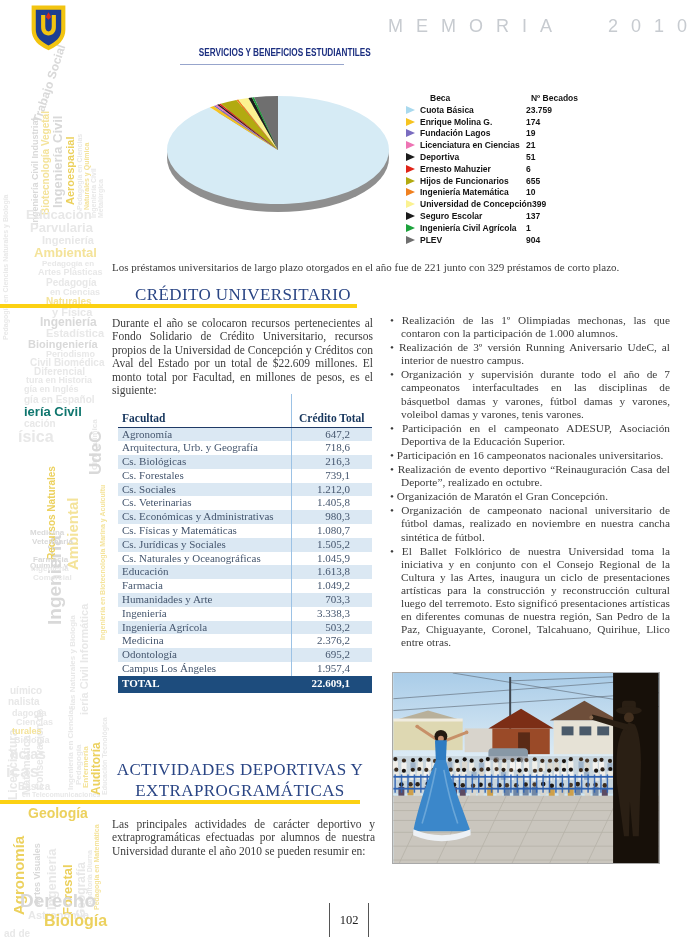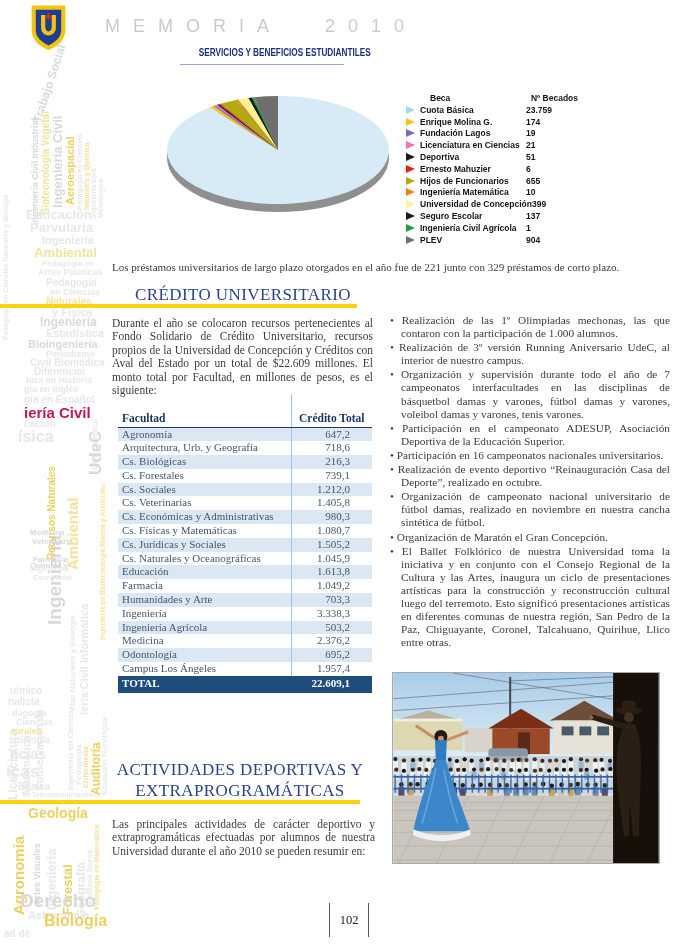--- a/index.html
+++ b/index.html
@@ -2,21 +2,21 @@
 <html><head>
 <meta charset="utf-8">
 <style>
   *{margin:0;padding:0;box-sizing:border-box}
   html,body{width:700px;height:944px;background:#fff}
   .page{position:relative;width:700px;height:944px;background:#fff;overflow:hidden;
         font-family:"Liberation Serif",serif;}
   #wordcloud{position:absolute;inset:0;z-index:0}
   #wordcloud span{position:absolute;white-space:nowrap;font-family:"Liberation Sans",sans-serif;font-weight:bold}
   .logo{position:absolute;left:30px;top:4px;width:37px;height:48px;z-index:2}
-  .mem-title{position:absolute;left:105px;right:0;top:16px;text-align:left;z-index:2;
+  .mem-title{position:absolute;left:105px;right:0;top:16px;text-align:right;z-index:2;
      font-family:"Liberation Sans",sans-serif;font-size:18px;color:#c7cbd0;
      letter-spacing:13px;word-spacing:26px;white-space:nowrap}
   .subtitle{position:absolute;left:180px;top:42px;width:164px;text-align:center;z-index:2;
      border-bottom:1px solid #97a5cc;padding-bottom:4px}
   .subtitle span{display:inline-block;transform:scaleX(.82);transform-origin:center;
      font-family:"Liberation Sans",sans-serif;font-weight:bold;font-size:10px;color:#1c2f80;white-space:nowrap}
   .pie{position:absolute;left:150px;top:88px;width:260px;height:140px;z-index:1}
   .legend{position:absolute;left:406px;top:92px;width:172px;z-index:1;
      font-family:"Liberation Sans",sans-serif;font-size:8.5px;font-weight:bold;color:#141414}
   .legend-header{display:flex;justify-content:space-between;height:12px;align-items:center;padding-left:24px}
@@ -89,21 +89,21 @@
       <span style="left: 52px; top: 306px; font-size: 11px; color: rgb(232, 232, 232);">y Física</span>
       <span style="left: 40px; top: 315px; font-size: 12px; color: rgb(217, 217, 217);">Ingeniería</span>
       <span style="left: 46px; top: 327px; font-size: 11px; color: rgb(232, 232, 232);">Estadística</span>
       <span style="left: 28px; top: 338px; font-size: 11px; color: rgb(217, 217, 217);">Bioingeniería</span>
       <span style="left: 46px; top: 349px; font-size: 9px; color: rgb(232, 232, 232);">Periodismo</span>
       <span style="left: 30px; top: 357px; font-size: 10px; color: rgb(232, 232, 232);">Civil Biomédica</span>
       <span style="left: 34px; top: 366px; font-size: 10px; color: rgb(232, 232, 232);">Diferencial</span>
       <span style="left: 26px; top: 375px; font-size: 9px; color: rgb(232, 232, 232);">tura en Historia</span>
       <span style="left: 24px; top: 384px; font-size: 9px; color: rgb(232, 232, 232);">gía en Inglés</span>
       <span style="left: 24px; top: 394px; font-size: 10px; color: rgb(232, 232, 232);">gía en Español</span>
-      <span style="left: 24px; top: 404px; font-size: 15px; color: #be185d;">iería Civil</span>
+      <span style="left: 24px; top: 404px; font-size: 13px; color: #0f766e;">iería Civil</span>
       <span style="left: 24px; top: 418px; font-size: 10px; color: rgb(232, 232, 232);">cación</span>
       <span style="left: 18px; top: 428px; font-size: 16px; color: rgb(232, 232, 232);">ísica</span>
       <span style="left: 44px; top: 625px; font-size: 19px; color: rgb(217, 217, 217); transform: rotate(-90deg); transform-origin: 0px 0px;">Ingeniería</span>
       <span style="left: 64px; top: 570px; font-size: 15px; color: rgb(244, 227, 154); transform: rotate(-90deg); transform-origin: 0px 0px;">Ambiental</span>
       <span style="left: 46px; top: 560px; font-size: 10px; color: rgb(236, 209, 94); transform: rotate(-90deg); transform-origin: 0px 0px;">Recursos Naturales</span>
       <span style="left: 34px; top: 790px; font-size: 10px; color: rgb(232, 232, 232); transform: rotate(-90deg); transform-origin: 0px 0px;">Conservación de</span>
       <span style="left: 6px; top: 800px; font-size: 12px; color: rgb(232, 232, 232); transform: rotate(-90deg); transform-origin: 0px 0px;">Licenciatura</span>
       <span style="left: 20px; top: 795px; font-size: 11px; color: rgb(232, 232, 232); transform: rotate(-90deg); transform-origin: 0px 0px;">Matemática</span>
       <span style="left: 30px; top: 528px; font-size: 8px; color: rgb(217, 217, 217);">Medicina</span>
       <span style="left: 32px; top: 537px; font-size: 8px; color: rgb(217, 217, 217);">Veterinaria</span>
@@ -343,22 +343,22 @@
     </tfoot>
   </table>
 
   <ul id="bullets" class="bullets">
       <li>Realización de las 1º Olimpiadas mechonas, las que contaron con la participación de 1.000 alumnos.</li>
       <li>Realización de 3º versión Running Aniversario UdeC, al interior de nuestro campus.</li>
       <li>Organización y supervisión durante todo el año de 7 campeonatos interfacultades en las disciplinas de básquetbol damas y varones, fútbol damas y varones, voleibol damas y varones, tenis varones.</li>
       <li>Participación en el campeonato ADESUP, Asociación Deportiva de la Educación Superior.</li>
       <li>Participación en 16 campeonatos nacionales universitarios.</li>
       <li>Realización de evento deportivo “Reinauguración Casa del Deporte”, realizado en octubre.</li>
+      <li>Organización de Maratón el Gran Concepción.</li>
       <li>Organización de campeonato nacional universitario de fútbol damas, realizado en noviembre en nuestra cancha sintética de fútbol.</li>
-      <li>Organización de Maratón el Gran Concepción.</li>
       <li>El Ballet Folklórico de nuestra Universidad toma la iniciativa y en conjunto con el Consejo Regional de la Cultura y las Artes, inaugura un ciclo de presentaciones artísticas para la construcción y reconstrucción cultural luego del terremoto. Esto significó presentaciones artísticas en diferentes comunas de nuestra región, San Pedro de la Paz, Chiguayante, Coronel, Talcahuano, Quirihue, Llico entre otras.</li>
     </ul>
 
   <svg class="photo" viewBox="0 0 268 192">
     <defs>
       <linearGradient id="skyg" x1="0" y1="0" x2="0" y2="1">
         <stop offset="0" stop-color="#a9cce8"></stop>
           <stop offset="1" stop-color="#dcebf5"></stop>
       </linearGradient>
     </defs>

